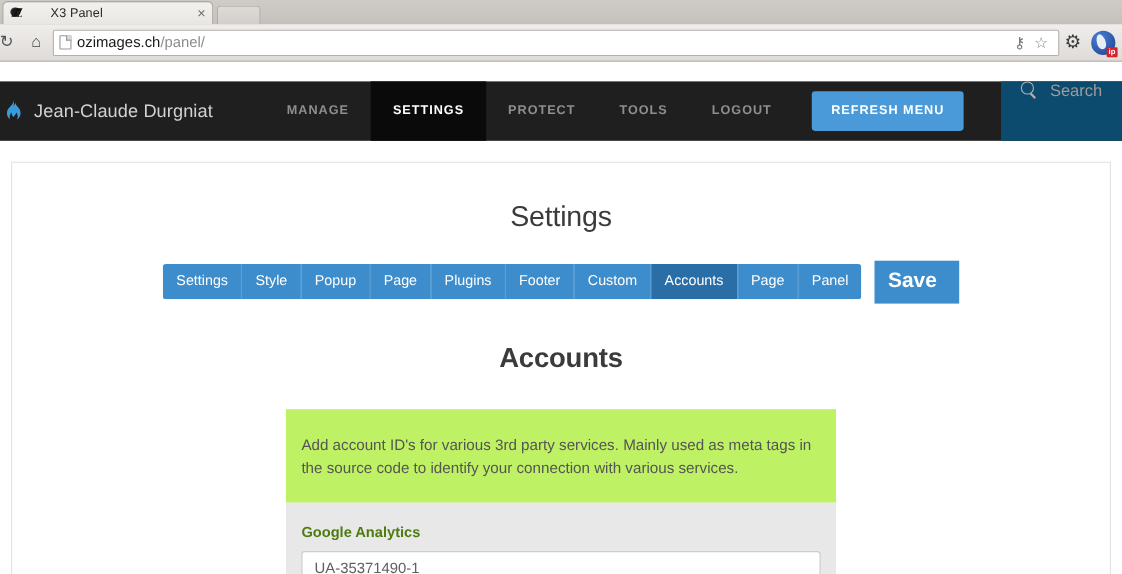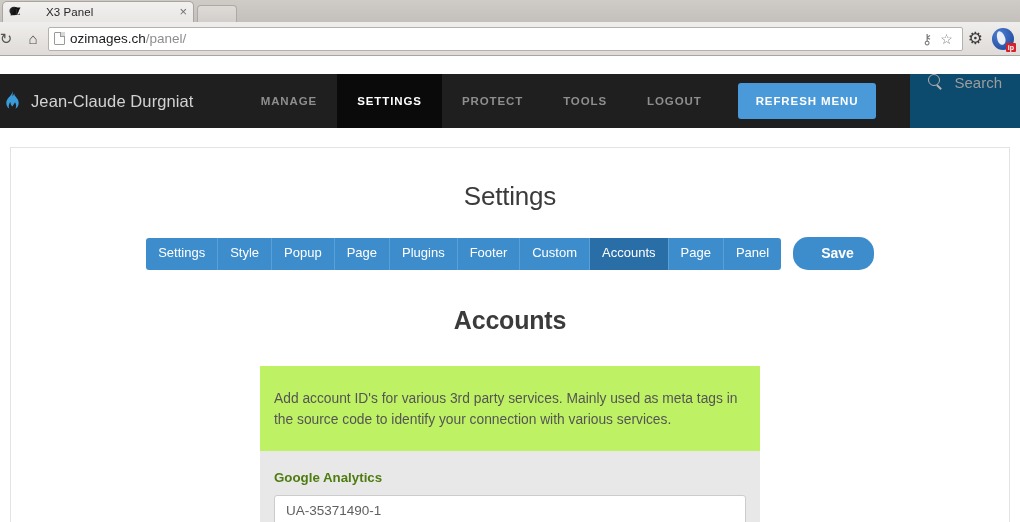--- a/index.html
+++ b/index.html
@@ -345,24 +345,24 @@
     border-right: 1px solid #58a0d8;
     white-space: nowrap;
     line-height: 1.15;
   }
   .settings-tab:last-child { border-right: none; }
   .settings-tab.active { background: #2a6ea8; }
 
   .save-button {
     background: #3d8dcc;
     color: #ffffff;
-    font-size: 14px;
+    font-size: 19px;
     font-weight: bold;
-    padding: 8px 20px 9px 28px;
-    border-radius: 15px;
+    padding: 8px 20px 9px 12px;
+    border-radius: 0;
     margin-left: 12px;
     white-space: nowrap;
     line-height: 1.15;
   }
 
   .section-title {
     text-align: center;
     font-size: 25px;
     color: #3b3b3b;
     font-weight: bold;

